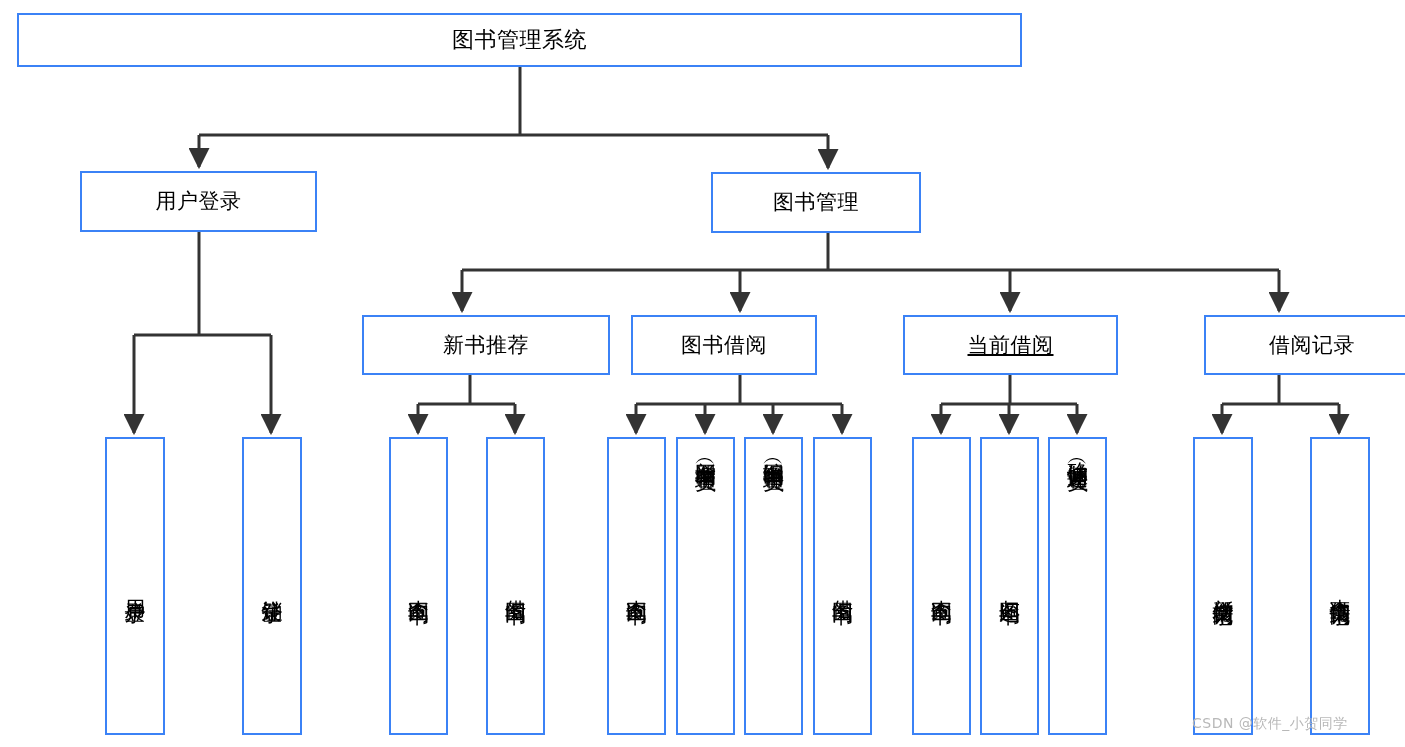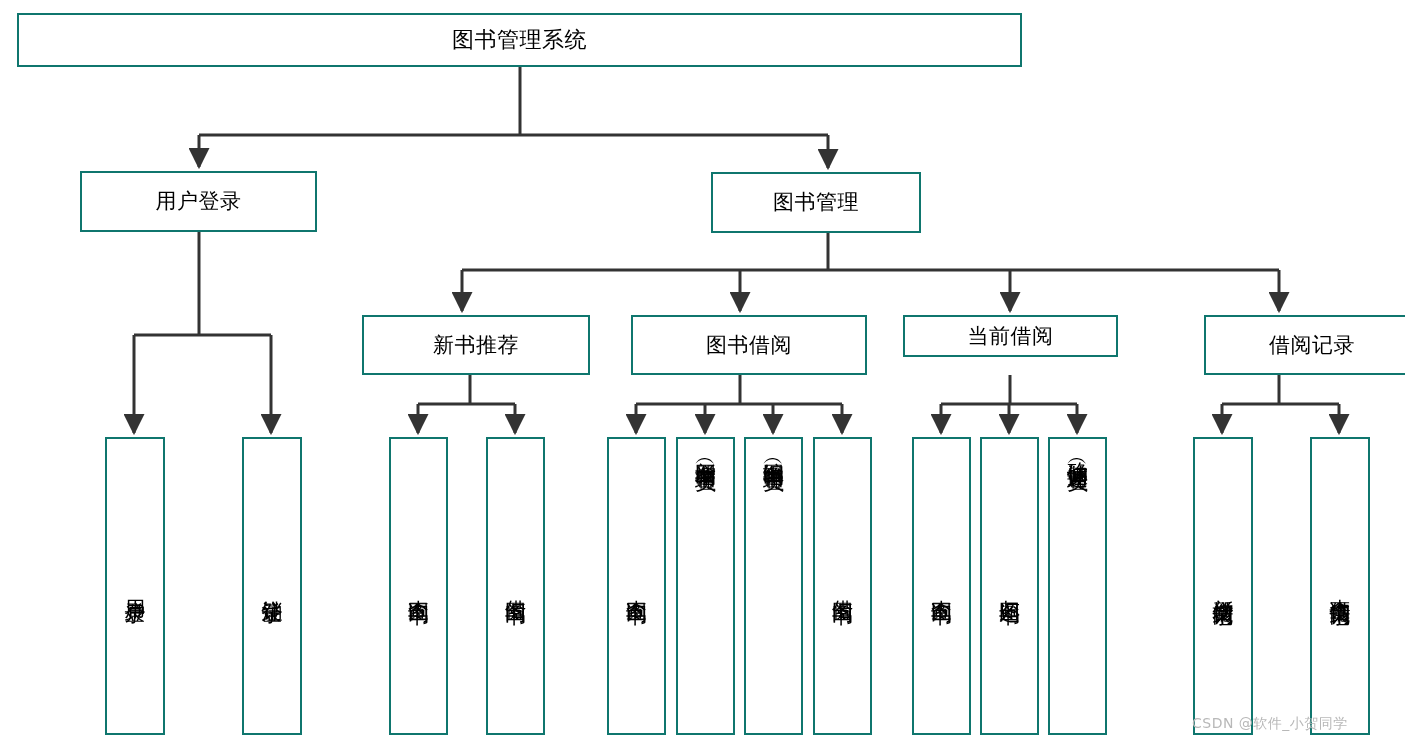--- a/index.html
+++ b/index.html
@@ -23,21 +23,21 @@
     left: 0;
     top: 0;
     width: 1405px;
     height: 747px;
     pointer-events: none;
   }
   .node {
     position: absolute;
     box-sizing: border-box;
     background: #ffffff;
-    border: 2px solid #0f766e;
+    border: 2px solid #3b82f6;
     display: flex;
     align-items: center;
     justify-content: center;
     color: #000000;
     z-index: 2;
   }
   .node .node-label {
     display: block;
     text-align: center;
     line-height: 1.18;
@@ -138,27 +138,27 @@
     <span class="node-label">图书管理系统</span>
   </div>
 
   <div class="node horiz" style="left:80px; top:171px; width:237px; height:61px;">
     <span class="node-label">用户登录</span>
   </div>
   <div class="node horiz" style="left:711px; top:172px; width:210px; height:61px;">
     <span class="node-label">图书管理</span>
   </div>
 
-  <div class="node horiz" style="left:362px; top:315px; width:228px; height:60px;">
+  <div class="node horiz" style="left:362px; top:315px; width:248px; height:60px;">
     <span class="node-label">新书推荐</span>
   </div>
-  <div class="node horiz" style="left:631px; top:315px; width:236px; height:60px;">
+  <div class="node horiz" style="left:631px; top:315px; width:186px; height:60px;">
     <span class="node-label">图书借阅</span>
   </div>
-  <div class="node horiz" style="left:903px; top:315px; width:215px; height:42px;">
+  <div class="node horiz" style="left:903px; top:315px; width:215px; height:60px;text-decoration:underline;">
     <span class="node-label">当前借阅</span>
   </div>
   <div class="node horiz" style="left:1172px; top:315px; width:216px; height:60px;margin-left:32px;">
     <span class="node-label">借阅记录</span>
   </div>
 
   <div class="node vert centered" style="left:105px; top:437px; width:60px; height:298px;">
     <span class="node-label">用户登录</span>
   </div>
   <div class="node vert centered" style="left:242px; top:437px; width:60px; height:298px;">

